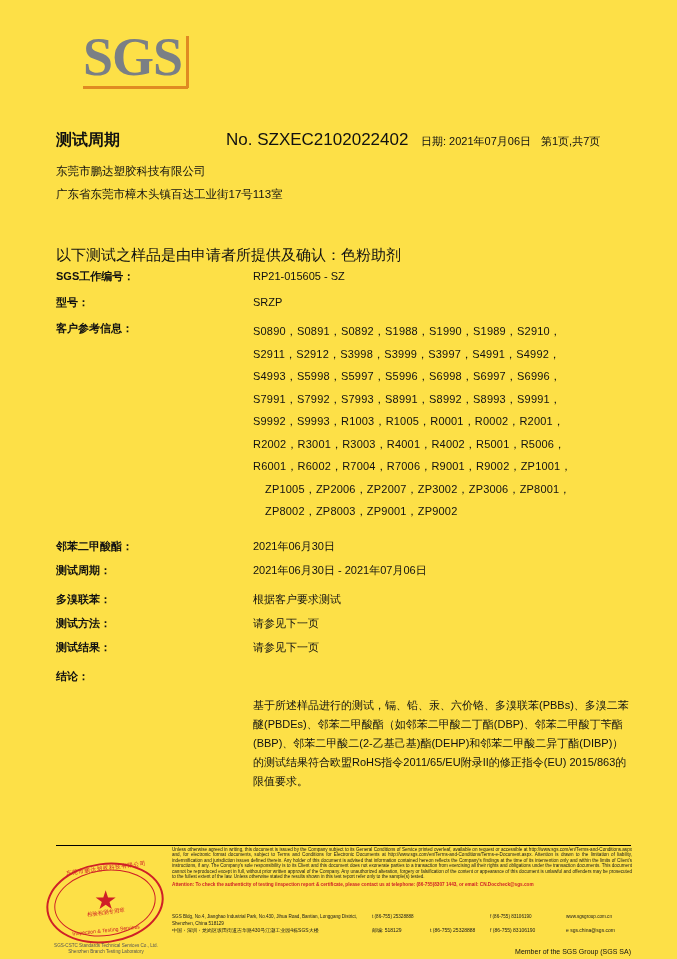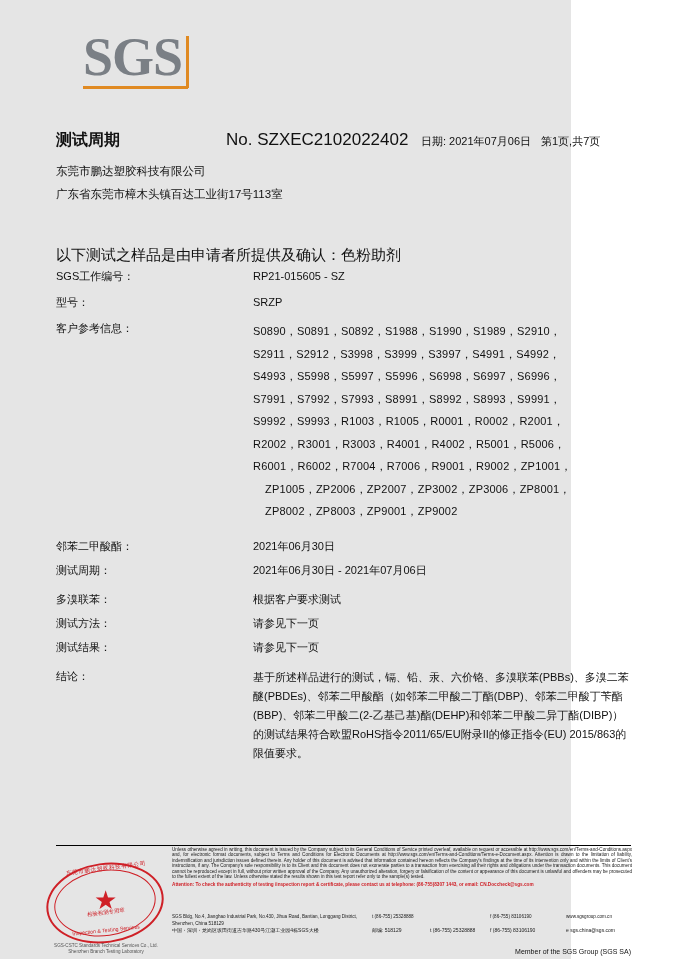--- a/index.html
+++ b/index.html
@@ -9,23 +9,23 @@
     height: 959px;
     background: #ffffff;
     font-family: "Liberation Sans", sans-serif;
     color: #1a1a1a;
     position: relative;
     overflow: hidden;
   }
 
   .page {
     position: relative;
-    width: 571px;
+    width: 677px;
     height: 959px;
-    background: #e5e5e5;
+    background: #fde047;
   }
 
   
   .logo-block {
     position: absolute;
     left: 83px;
     top: 30px;
     width: 115px;
     height: 62px;
   }
@@ -118,39 +118,41 @@
   .field-row {
     display: flex;
     align-items: flex-start;
     margin-bottom: 9px;
   }
   .field-label {
     width: 169px;
     flex: 0 0 169px;
     line-height: 17px;
     white-space: nowrap;
+    font-weight: bold;
   }
   .field-value {
     flex: 1;
     line-height: 17px;
     padding-left: 28px;
   }
   .ref-list div {
     line-height: 22.5px;
     letter-spacing: 0.2px;
   }
   .ref-list div.indent { padding-left: 12px; }
 
   .gap-sm { height: 6px; }
 
   .field-row.tight { margin-bottom: 7px; }
   .field-row.loose { margin-bottom: 12px; }
 
   .conclusion-text {
     line-height: 19px;
+    margin-top: 28px;
   }
 
   
   .footer {
     position: absolute;
     left: 0;
     top: 845px;
     width: 677px;
     height: 114px;
   }

